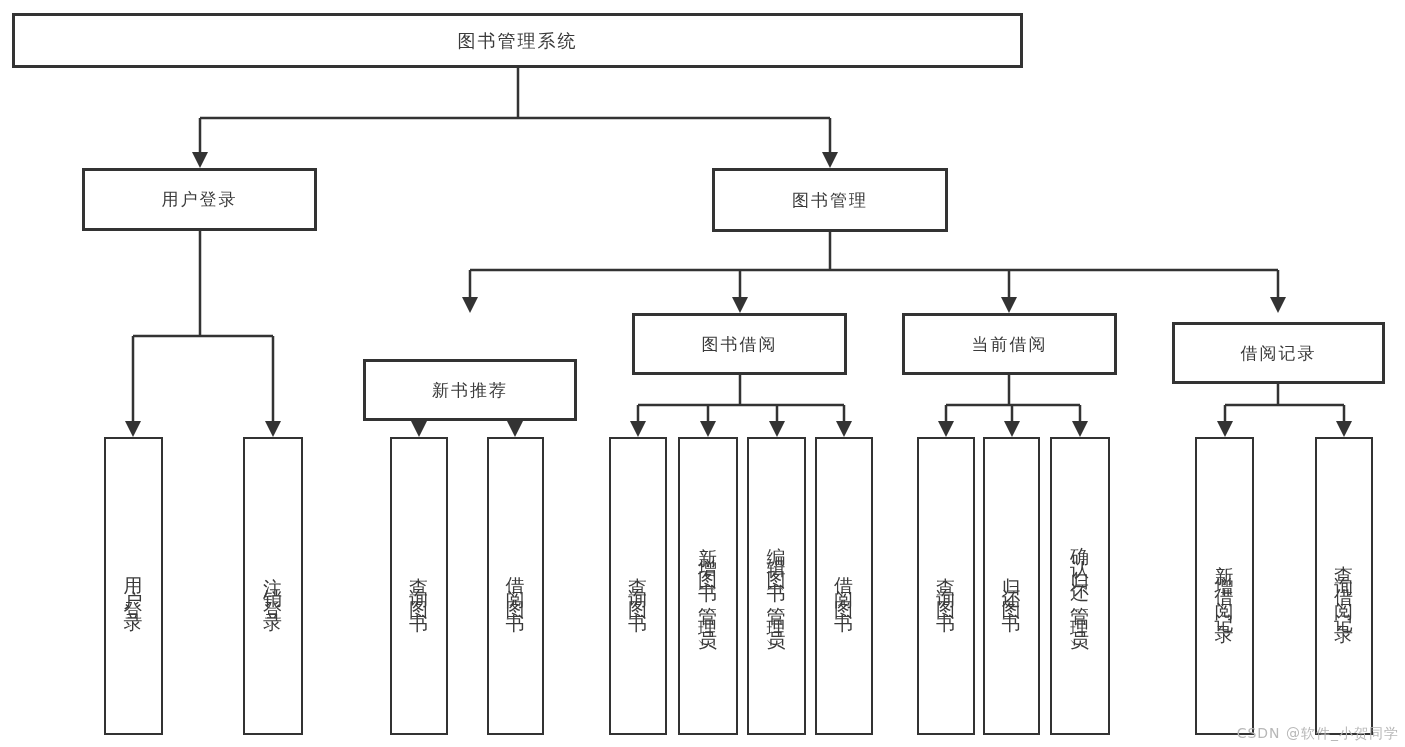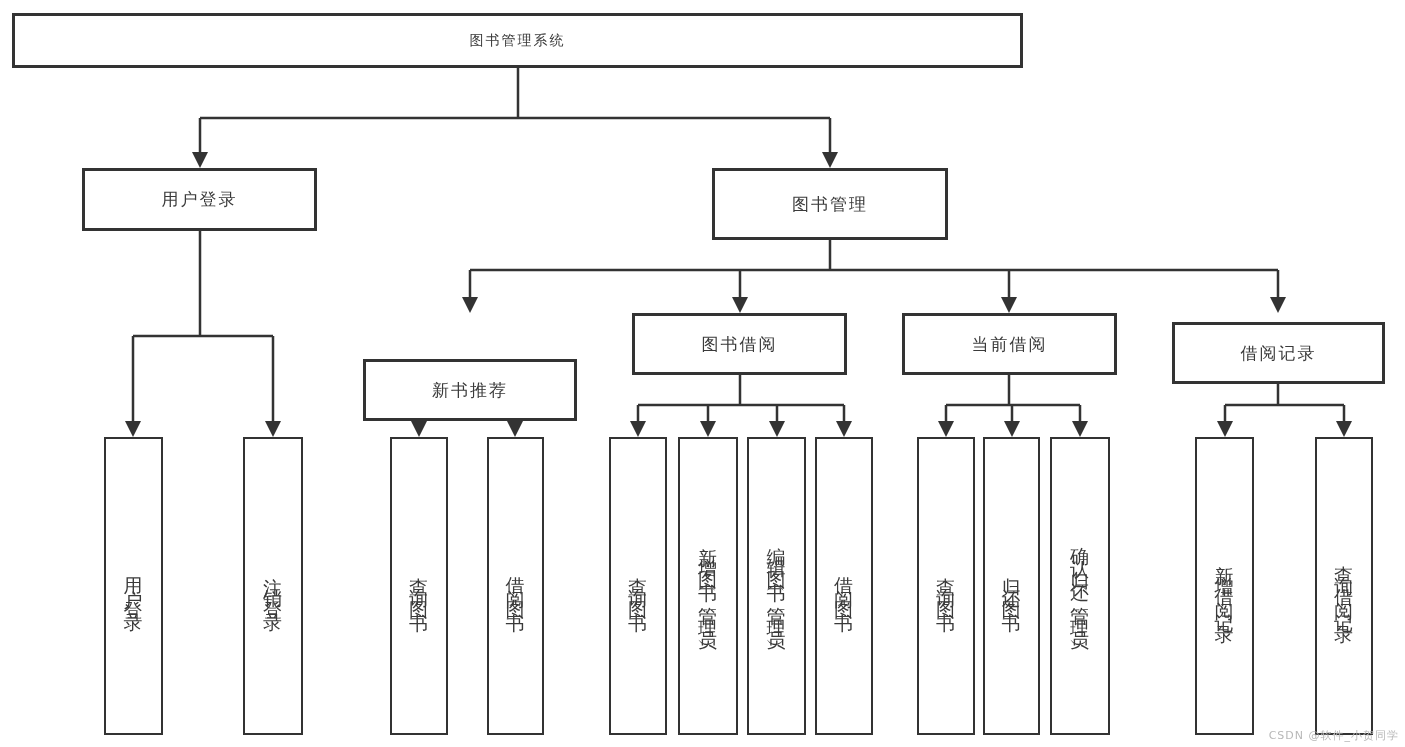--- a/index.html
+++ b/index.html
@@ -7,30 +7,30 @@
     position:relative;width:1405px;height:747px;background:#ffffff;
     font-family:"DejaVu Sans","Liberation Sans",sans-serif;
     color:#3a3a3a;overflow:hidden;
   }
   svg.wires{position:absolute;left:0;top:0;z-index:0;}
   .node{
     position:absolute;background:#ffffff;border:3px solid #333333;
     box-sizing:border-box;display:flex;align-items:center;justify-content:center;
     z-index:1;
   }
-  .node.root{font-size:14px;letter-spacing:2px;}
+  .node.root{font-size:18px;letter-spacing:2px;}
   .node.lvl{font-size:17px;letter-spacing:2px;}
   .node.leaf{border-width:2.5px;}
   .node.leaf .vtext{
     writing-mode:vertical-lr;text-orientation:mixed;
     font-size:19px;letter-spacing:12px;line-height:1;
   }
   .watermark{
     position:absolute;right:6px;bottom:4px;z-index:2;
-    font-size:11px;letter-spacing:1px;color:#b8b8b8;
+    font-size:14px;letter-spacing:1px;color:#b8b8b8;
   }
 </style>
 </head>
 <body>
 
 <div class="stage">
 
   <svg class="wires" width="1405" height="747" viewBox="0 0 1405 747">
     <path fill="none" stroke="#333333" stroke-width="2.5" d="
       M518,68 V118 M200,118 H830 M200,118 V154 M830,118 V154
@@ -59,21 +59,21 @@
       <polygon points="1004,421 1020,421 1012,437"></polygon>
       <polygon points="1072,421 1088,421 1080,437"></polygon>
       <polygon points="1217,421 1233,421 1225,437"></polygon>
       <polygon points="1336,421 1352,421 1344,437"></polygon>
     </g>
   </svg>
 
   <div class="node root" style="left:12px;top:13px;width:1011px;height:55px;">图书管理系统</div>
 
   <div class="node lvl" style="left:82px;top:168px;width:235px;height:63px;">用户登录</div>
-  <div class="node lvl" style="left:712px;top:168px;width:236px;height:72px;">图书管理</div>
+  <div class="node lvl" style="left:712px;top:168px;width:236px;height:64px;">图书管理</div>
 
   <div class="node lvl" style="left:363px;top:313px;width:214px;height:62px;margin-top:46px;">新书推荐</div>
   <div class="node lvl" style="left:902px;top:313px;width:215px;height:62px;">当前借阅</div>
   <div class="node lvl" style="left:632px;top:313px;width:215px;height:62px;">图书借阅</div>
   <div class="node lvl" style="left:1172px;top:313px;width:213px;height:62px;margin-top:9px;">借阅记录</div>
 
   <div class="node leaf" style="left:104px;top:437px;width:59px;height:298px;">
     <span class="vtext">用户登录</span>
   </div>
   <div class="node leaf" style="left:243px;top:437px;width:60px;height:298px;">

